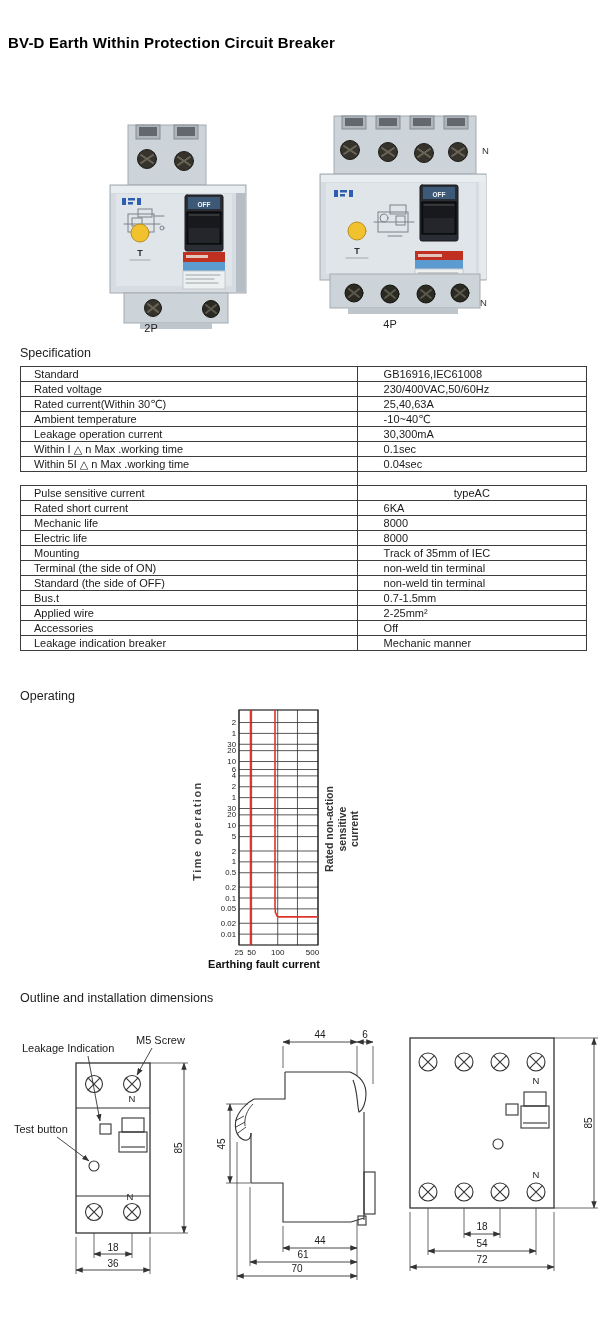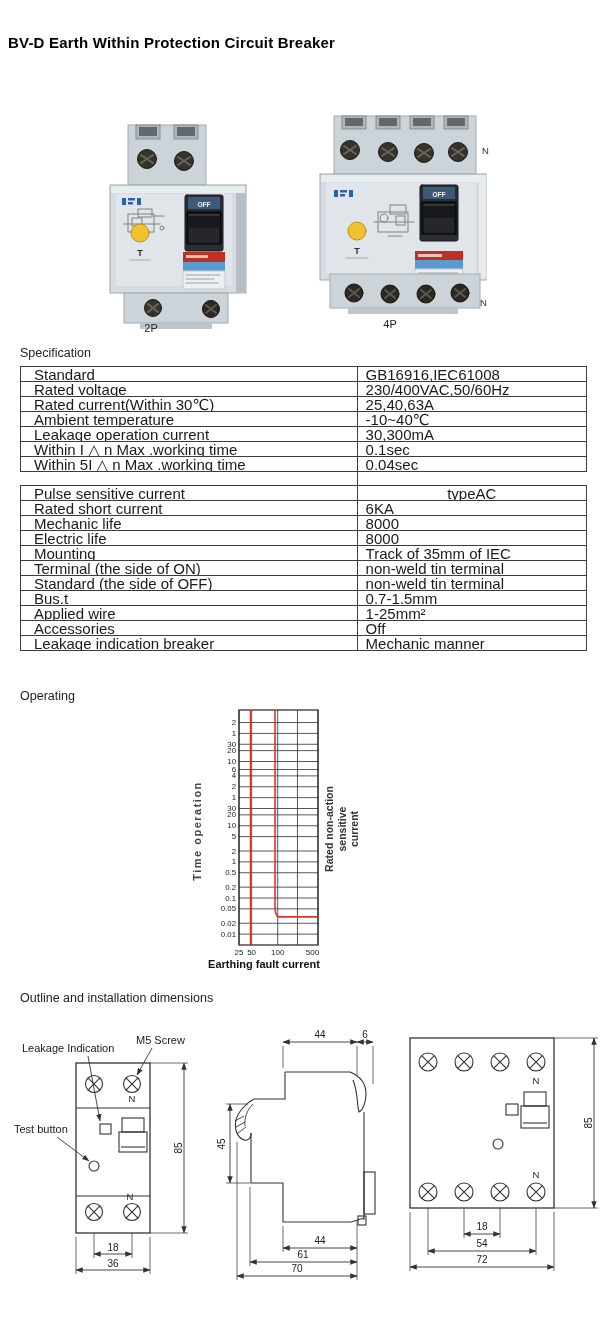--- a/index.html
+++ b/index.html
@@ -4,24 +4,24 @@
 <style>
   html,body{margin:0;padding:0;background:#fff;}
   body{width:615px;height:1332px;position:relative;overflow:hidden;
        font-family:"Liberation Sans","DejaVu Sans",sans-serif;color:#1a1a1a;}
   .abs{position:absolute;}
   #title{left:8px;top:34px;font-size:15px;font-weight:bold;letter-spacing:.2px;color:#000;}
   .caption{font-size:11px;color:#222;text-align:center;}
   .section-heading{font-size:12.5px;color:#222;}
   
   #spec-table{border-collapse:collapse;width:567px;table-layout:fixed;}
-  #spec-table td{font-size:15px;height:14px;line-height:13px;padding:0;
+  #spec-table td{font-size:11px;height:14px;line-height:13px;padding:0;
                  border:1px solid #3c3c3c;vertical-align:middle;white-space:nowrap;overflow:hidden;}
   #spec-table td.lbl{width:57%;padding-left:13px;}
-  #spec-table td.val{padding-left:8px;}
+  #spec-table td.val{padding-left:26px;}
   #spec-table td.val.center{text-align:center;padding-left:0;margin-left:35px;}
   #spec-table tr.spacer td{border:none;height:13px;}
   #spec-table tr.spacer td:first-child{border-right:1px solid #3c3c3c;}
   
   #chart-ylabel{left:138px;top:824px;width:120px;height:14px;transform:rotate(-90deg);
                 font-size:11px;font-weight:bold;letter-spacing:1.5px;color:#444;text-align:center;}
   #chart-rlabel{left:276px;top:816px;width:120px;height:26px;transform:rotate(-90deg);
                 font-size:10.5px;font-weight:600;color:#333;text-align:center;line-height:12.5px;}
   #chart-xlabel{left:174px;top:958px;width:180px;font-size:11px;color:#111;text-align:center;font-weight:bold;}
   svg text{font-family:"Liberation Sans","DejaVu Sans",sans-serif;}
@@ -240,21 +240,21 @@
         <tr>
           <td class="lbl">Standard (the side of OFF)</td>
           <td class="val">non-weld tin terminal</td>
         </tr>
         <tr>
           <td class="lbl">Bus.t</td>
           <td class="val">0.7-1.5mm</td>
         </tr>
         <tr>
           <td class="lbl">Applied wire</td>
-          <td class="val">1-25mm²</td>
+          <td class="val">2-25mm²</td>
         </tr>
         <tr>
           <td class="lbl">Accessories</td>
           <td class="val">Off</td>
         </tr>
         <tr>
           <td class="lbl">Leakage indication breaker</td>
           <td class="val">Mechanic manner</td>
         </tr>
       </tbody>

